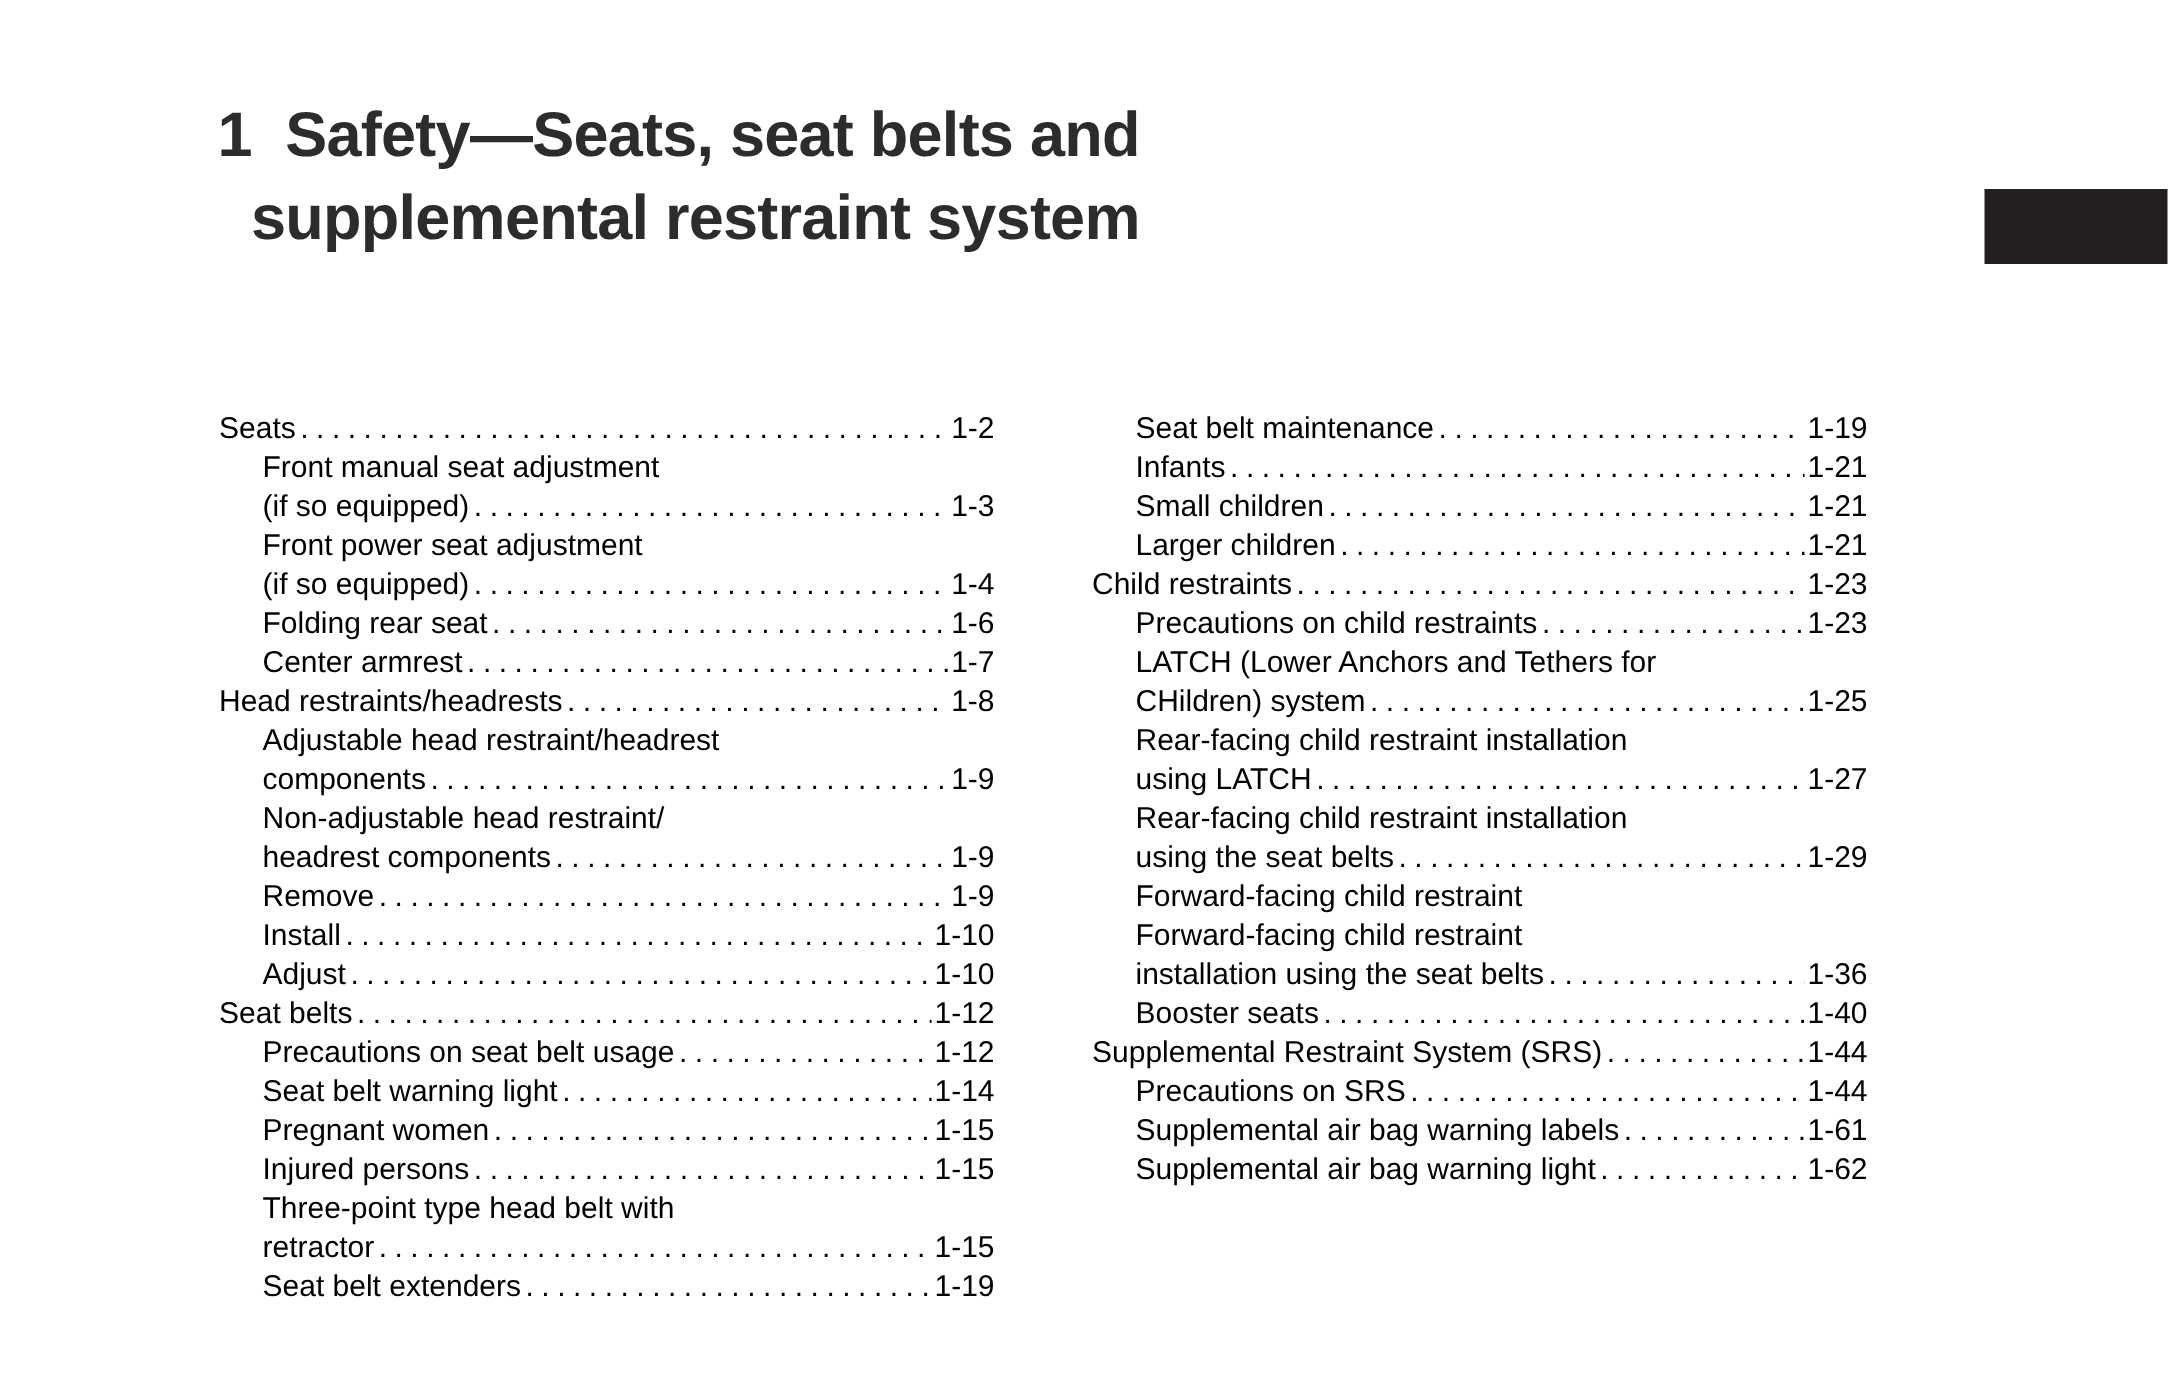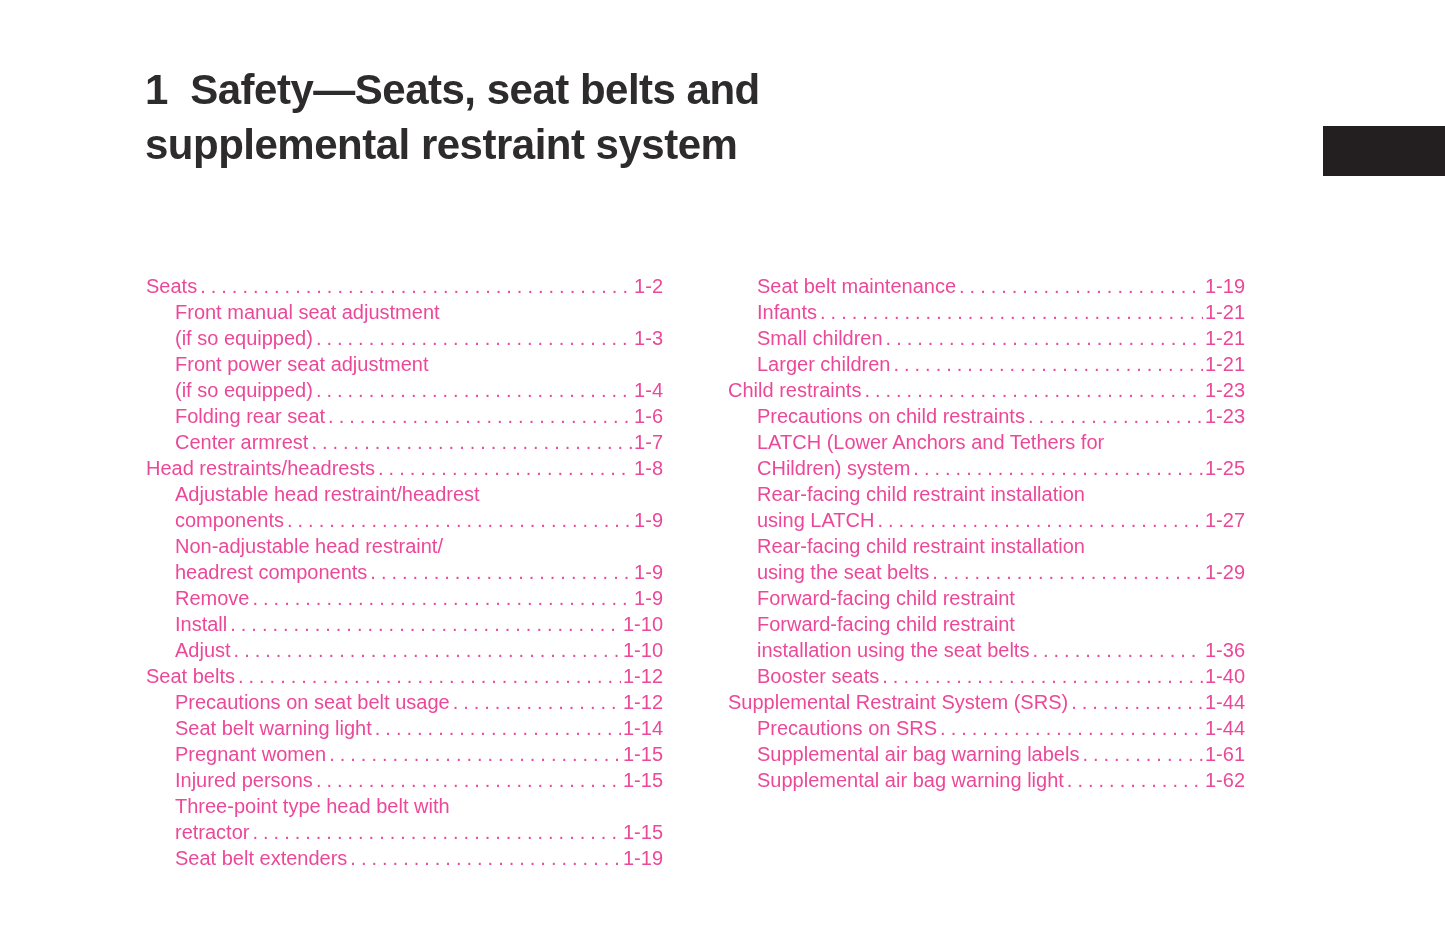--- a/index.html
+++ b/index.html
@@ -21,41 +21,42 @@
     left: 145px;
     top: 62px;
     color: #2d2b2b;
   }
   .title-line {
     font-size: 42px;
     font-weight: 700;
     line-height: 55px;
     letter-spacing: -0.5px;
     white-space: pre;
+    text-align: right;
   }
 
   
   .chapter-tab {
     position: absolute;
     top: 126px;
     right: 0;
     width: 122px;
     height: 50px;
     background: #231f20;
   }
 
   
   .toc {
     position: absolute;
     left: 146px;
     top: 273px;
     width: 1100px;
     display: flex;
     gap: 65px;
-    color: #ec4899;
+    color: #000000;
     font-size: 20px;
     line-height: 26px;
   }
   .toc-col {
     width: 517px;
   }
   .toc-line {
     display: flex;
     align-items: baseline;
   }

